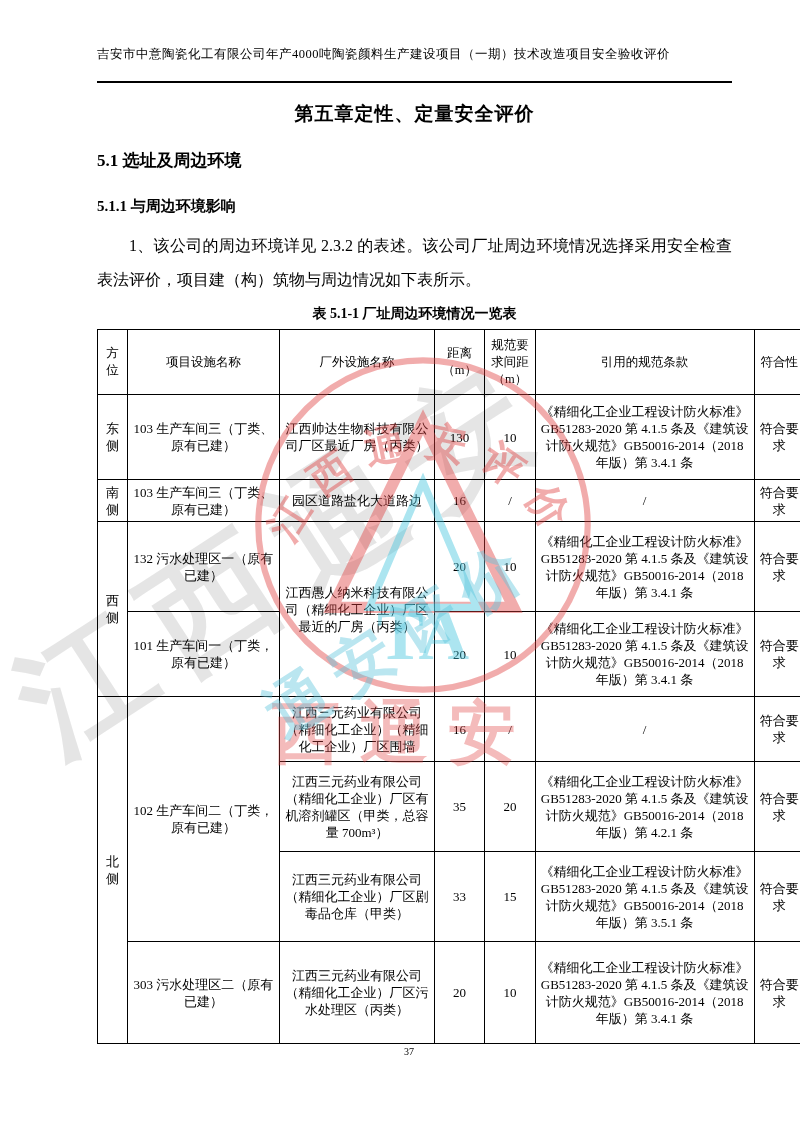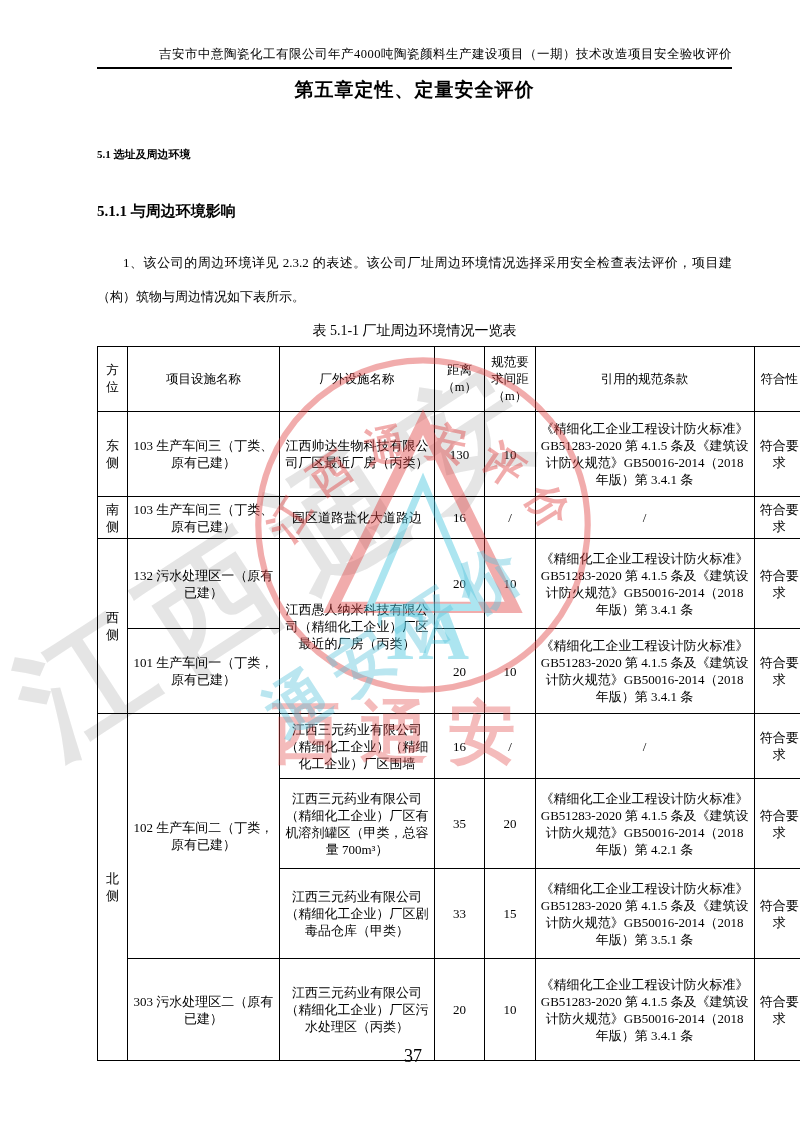--- a/index.html
+++ b/index.html
@@ -25,43 +25,43 @@
   .wm-red-horiz {
     position:absolute; left:272px; top:688px;
     font-size:68px; letter-spacing:20px; white-space:nowrap;
     color:rgba(224,66,66,0.36); font-weight:bold;
   }
   .seal { position:absolute; left:248px; top:350px; width:350px; height:350px; opacity:0.42; }
 
   
   .content { position:relative; z-index:2; padding:46px 68px 0 97px; }
   .doc-header {
-    font-size:12.5px; text-align:right; letter-spacing:0.5px;
-    padding-bottom:4px; border-bottom:2px solid #000;
+    font-size:12.5px; text-align:left; letter-spacing:0.5px;
+    padding-bottom:18px; border-bottom:2px solid #000;
   }
-  .chapter-title { margin-top:8px; font-size:19px; font-weight:bold; text-align:center; letter-spacing:1px; }
-  .section-title { margin-top:44px; font-size:11px; font-weight:bold; }
-  .subsection-title { margin-top:40px; font-size:15px; font-weight:bold; }
+  .chapter-title { margin-top:18px; font-size:19px; font-weight:bold; text-align:center; letter-spacing:1px; }
+  .section-title { margin-top:22px; font-size:17px; font-weight:bold; }
+  .subsection-title { margin-top:25px; font-size:15px; font-weight:bold; }
   .body-par {
-    margin-top:25px; font-size:13px; line-height:34px;
+    margin-top:13px; font-size:16px; line-height:34px;
     text-indent:2em; text-align:justify;
   }
-  .table-caption { margin-top:8px; margin-bottom:6px; font-size:14px; font-weight:normal; text-align:center; }
+  .table-caption { margin-top:8px; margin-bottom:6px; font-size:14px; font-weight:bold; text-align:center; }
 
   table.env { width:708px; border-collapse:collapse; table-layout:fixed; font-size:13px; }
   table.env th, table.env td {
     border:1px solid #000; padding:2px 3px;
     text-align:center; vertical-align:middle;
     font-weight:normal; line-height:17px; word-break:break-all;
   }
   table.env th { font-size:12.5px; }
   td.reg { font-weight:bold; line-height:17px; }
 
   .doc-footer { position:absolute; z-index:2; left:97px; top:1046px; font-size:12.5px; }
-  .page-num { position:absolute; z-index:2; left:404px; top:1046px; font-size:18px; }
+  .page-num { position:absolute; z-index:2; left:404px; top:1046px; font-size:10px; }
 </style>
 </head>
 <body>
 
 <div class="page">
 
   <div class="wm-under">
     <div class="wm-gray-diag">江西通安</div>
   </div>
 

